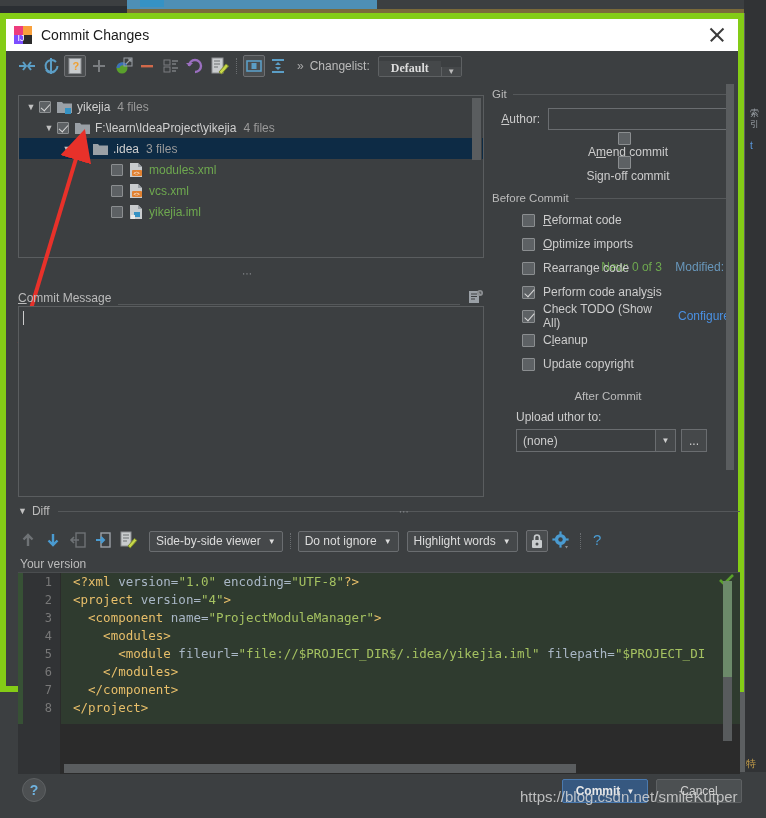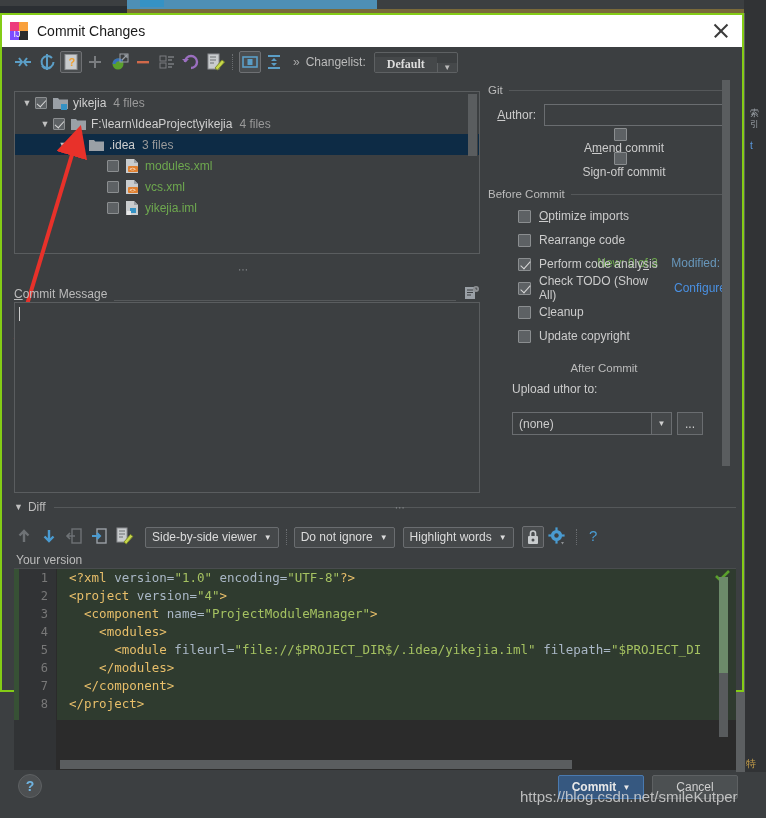--- a/index.html
+++ b/index.html
@@ -16,21 +16,21 @@
   #bg-left-dark{position:absolute;left:0;top:6px;width:127px;height:8px;background:#2b2f33;}
   #bg-gold{position:absolute;left:127px;top:9px;width:639px;height:4px;background:#7a6a3a;}
   #bg-right-col{position:absolute;left:744px;top:0;width:22px;height:818px;background:#313335;}
   #bg-right-strip{position:absolute;left:736px;top:13px;width:9px;height:805px;background:#5c5f61;}
   #bg-vert-text{position:absolute;left:750px;top:108px;width:14px;font-size:9px;color:#9aa0a6;line-height:11px;letter-spacing:0;}
   #bg-vert-link{position:absolute;left:750px;top:140px;width:14px;font-size:10px;color:#5a9ae0;}
   #bg-amber{position:absolute;left:746px;top:757px;width:14px;font-size:10px;color:#c8a04a;}
   #bg-bottom{position:absolute;left:0;top:772px;width:766px;height:46px;background:#3c3f41;}
 
   
-  #dialog{position:absolute;left:0;top:13px;width:744px;height:679px;background:#3c3f41;border:2px solid #84cc16;}
+  #dialog{position:absolute;left:0;top:13px;width:744px;height:679px;background:#3c3f41;border:6px solid #84cc16;}
   
   #titlebar{height:32px;background:#ffffff;display:flex;align-items:center;padding:0 8px;position:relative;}
   #app-icon{width:18px;height:18px;position:relative;margin-right:9px;flex:none;}
   #title-text{font-size:14px;color:#1a1a1a;font-family:"Liberation Sans",sans-serif;}
   #close-btn{position:absolute;right:10px;top:5px;width:22px;height:22px;cursor:pointer;}
   #close-btn:before,#close-btn:after{content:"";position:absolute;left:2px;top:10px;width:18px;height:1.6px;background:#3a3a3a;}
   #close-btn:before{transform:rotate(45deg);}
   #close-btn:after{transform:rotate(-45deg);}
 
   
@@ -85,21 +85,21 @@
   .frow{display:flex;align-items:center;height:24px;font-size:12px;color:#cccccc;}
   .cb{width:13px;height:13px;border:1px solid #8b8e90;background:#5d6164;margin-right:8px;position:relative;flex:none;border-radius:1px;}
   .cb.checked:after{content:"";position:absolute;left:3.5px;top:0px;width:4px;height:9px;border:solid #d8d8d8;border-width:0 1.6px 1.6px 0;transform:rotate(42deg);}
   #author-row{display:flex;align-items:center;height:26px;margin-top:6px;}
   #author-label{width:56px;text-align:right;padding-right:8px;font-size:12px;color:#cccccc;}
   #author-input{flex:1;height:22px;border:1px solid #6a6d70;background:#3c3f41;color:#dddddd;font-size:12px;padding:0 4px;font-family:"Liberation Sans",sans-serif;}
   .indent{padding-left:34px;flex-direction:column;}
   .indent2{padding-left:30px;}
   #configure-link{color:#4a90e2;margin-left:8px;cursor:pointer;}
   #upload-label{padding-left:24px;font-size:12px;color:#cccccc;margin-top:8px;}
-  #upload-row{display:flex;align-items:stretch;padding-left:24px;margin-top:16px;}
+  #upload-row{display:flex;align-items:stretch;padding-left:24px;margin-top:5px;}
   #upload-combo{width:160px;height:23px;border:1px solid #6a6d70;background:#3c3f41;display:flex;align-items:stretch;}
   #upload-value{flex:1;display:flex;align-items:center;padding-left:6px;font-size:12px;color:#cccccc;}
   #upload-arrow{width:20px;border-left:1px solid #6a6d70;display:flex;align-items:center;justify-content:center;background:#45484a;color:#cfcfcf;font-size:8px;}
   #upload-dots{width:26px;height:23px;margin-left:5px;border:1px solid #6a6d70;background:#45484a;display:flex;align-items:center;justify-content:center;color:#cfcfcf;font-size:12px;}
   #git-scroll{position:absolute;right:-4px;top:0px;width:8px;height:404px;background:#3c3f41;}
   #git-thumb{position:absolute;left:0;top:0;width:8px;height:386px;background:#5a5d5f;}
 
   
   #diff-head{position:absolute;left:12px;top:485px;width:722px;display:flex;align-items:center;}
   #diff-twist{color:#c0c0c0;font-size:9px;margin-right:5px;}
@@ -385,20 +385,24 @@
           </div>
         </div>
 
       <div class="sect" style="margin-top:12px;">
         <span class="lbl">Before Commit</span>
         <span class="rule"></span>
       </div>
       <div id="before-options" style="margin-top:4px;">
           <div class="frow indent2">
             <span class="cb"></span>
+            <span><u>R</u>eformat code</span>
+          </div>
+          <div class="frow indent2">
+            <span class="cb"></span>
             <span><u>O</u>ptimize imports</span>
           </div>
           <div class="frow indent2">
             <span class="cb"></span>
             <span>Rearran<u>g</u>e code</span>
           </div>
           <div class="frow indent2">
             <span class="cb checked"></span>
             <span>Perform code analy<u>s</u>is</span>
           </div>

